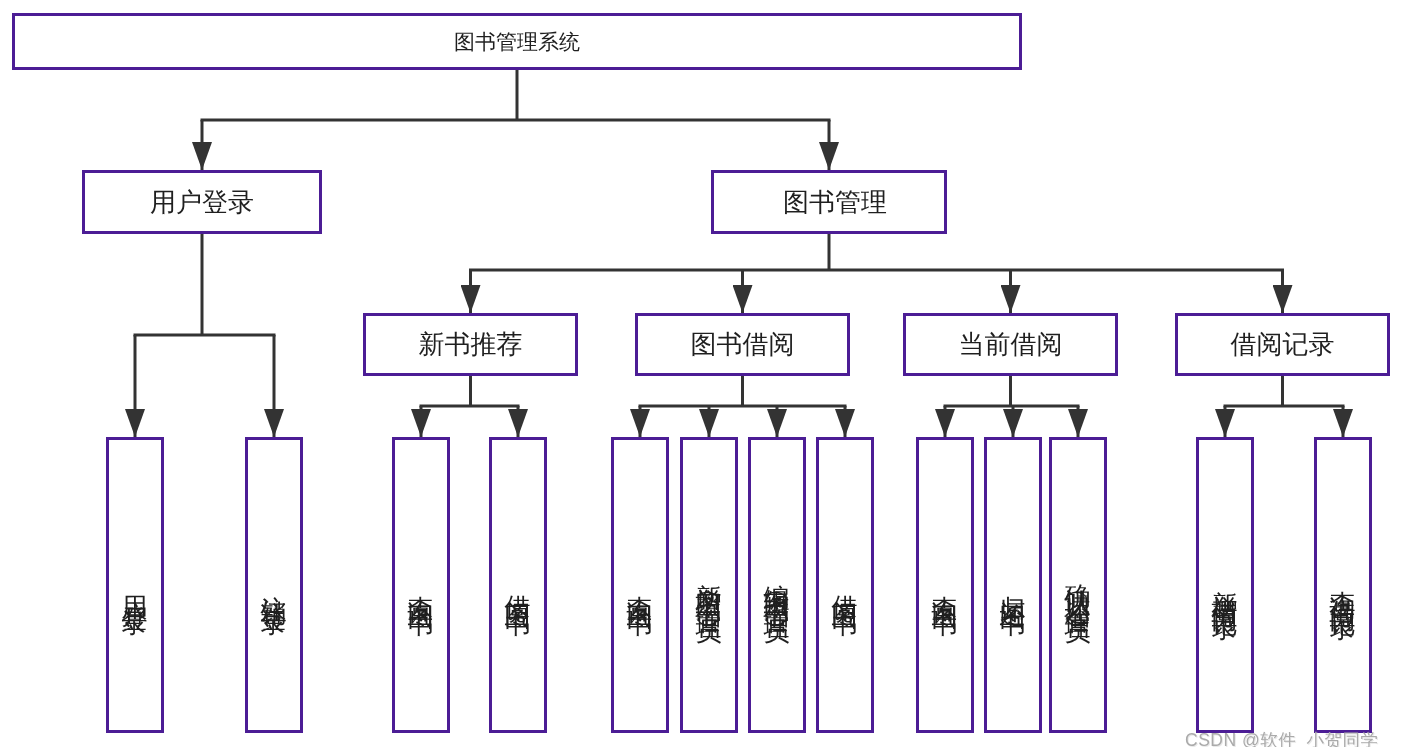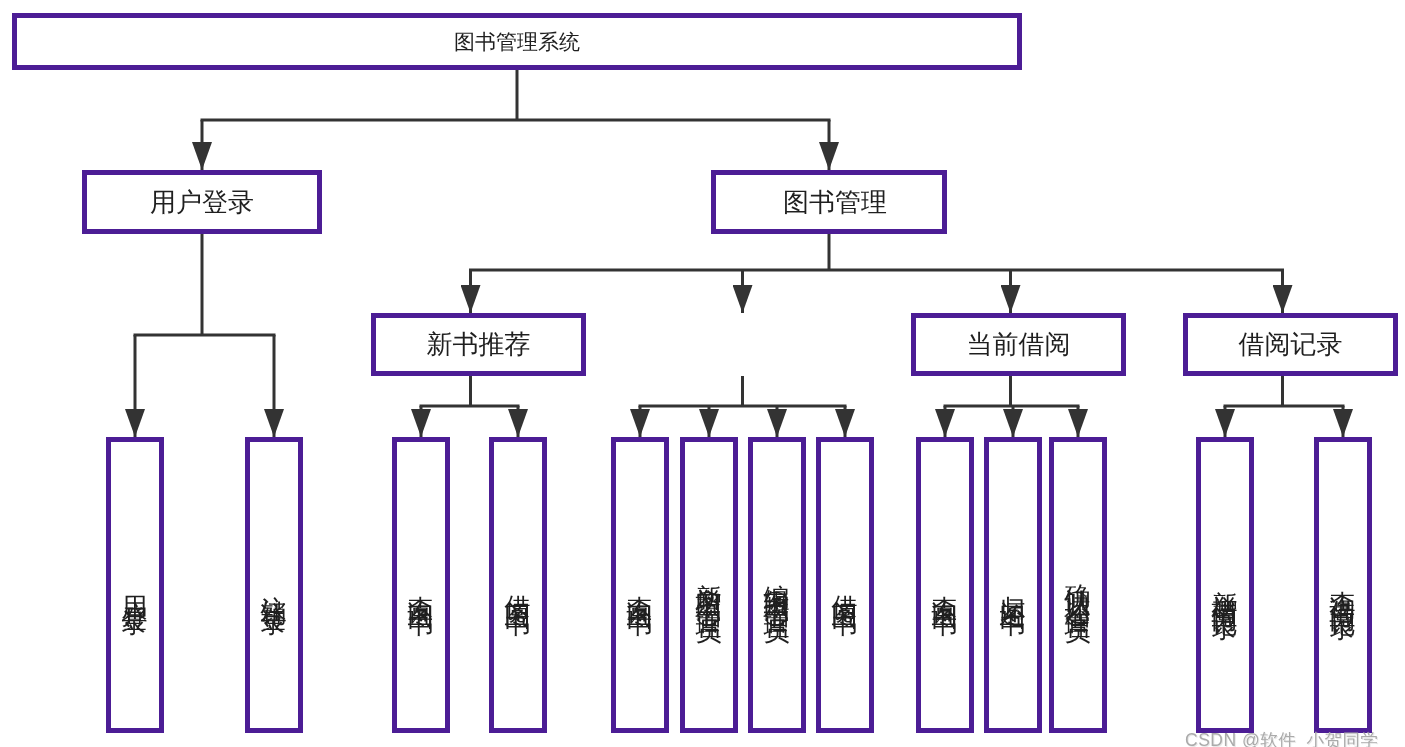--- a/index.html
+++ b/index.html
@@ -14,39 +14,38 @@
   }
   .connectors {
     position: absolute;
     left: 0; top: 0;
     z-index: 0;
   }
   .box {
     position: absolute;
     box-sizing: border-box;
     background: #ffffff;
-    border: 5px solid #4c1d95;
+    border: 3px solid #4c1d95;
     display: flex;
     align-items: center;
     justify-content: center;
     z-index: 1;
   }
   .root {
     left: 12px; top: 13px;
     width: 1010px; height: 57px;
     font-size: 21px;
   }
   .l2 {
     top: 170px; height: 64px;
     font-size: 26px;
   }
   .l3 {
     top: 313px; height: 63px; width: 215px;
     font-size: 26px;
-    margin-left: 8px;
   }
   .leaf {
     top: 437px; height: 296px; width: 58px;
   }
   .vtext {
     writing-mode: vertical-rl;
     text-orientation: mixed;
     font-size: 26px;
     letter-spacing: 5px;
     line-height: 1;
@@ -126,20 +125,23 @@
   <div class="box l2" style="left:82px;width:240px;">
     <span class="hlabel">用户登录</span>
   </div>
   <div class="box l2" style="left:711px;width:236px;padding-left:12px;">
     <span class="hlabel">图书管理</span>
   </div>
 
   <div class="box l3" style="left:363px;">
     <span class="hlabel">新书推荐</span>
   </div>
+  <div class="box l3" style="left:635px;">
+    <span class="hlabel">图书借阅</span>
+  </div>
   <div class="box l3" style="left:1175px;">
     <span class="hlabel">借阅记录</span>
   </div>
   <div class="box l3" style="left:903px;">
     <span class="hlabel">当前借阅</span>
   </div>
 
   <div class="box leaf" style="left:106px;">
     <span class="vtext">用户登录</span>
   </div>

